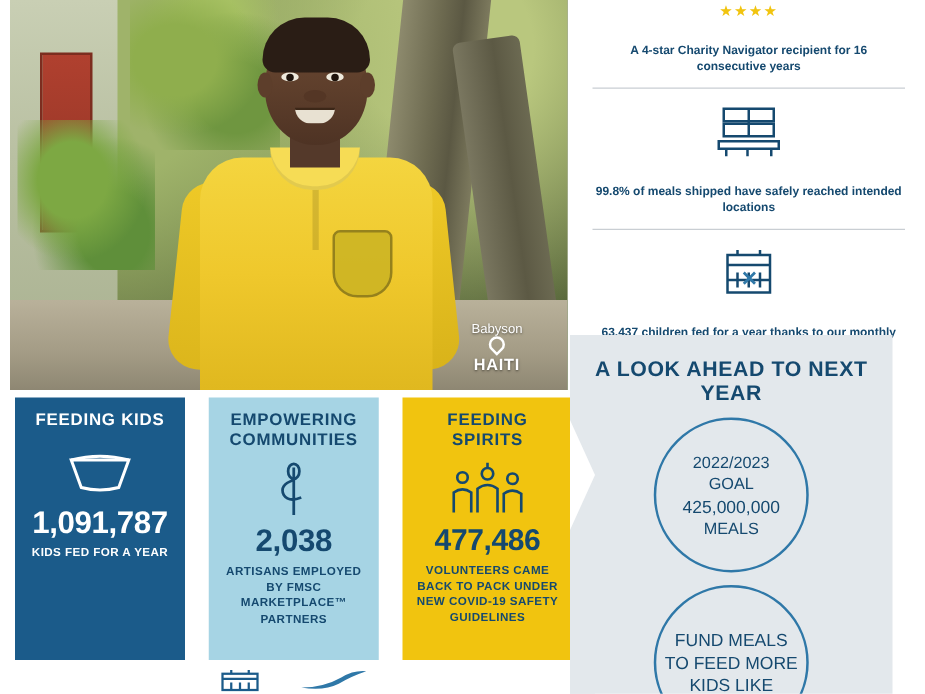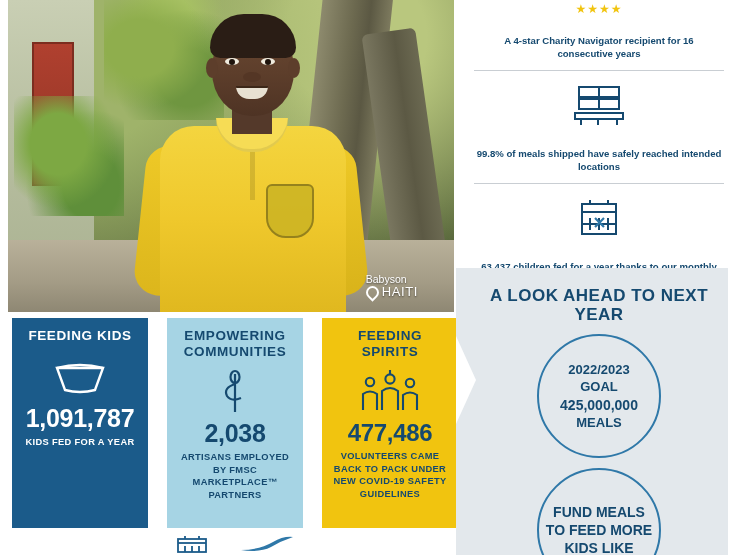--- a/index.html
+++ b/index.html
@@ -212,25 +212,26 @@
     bottom: 12px;
     text-align: left;
     color: #ffffff;
     font-size: 11px;
     line-height: 1.15;
     text-shadow: 0 1px 2px rgba(0,0,0,0.55);
   }
   .geo-tag .name { font-size: 10.5px; font-weight: normal; }
   .geo-tag .place {
     font-size: 13px;
-    font-weight: normal;
+    font-weight: bold;
     letter-spacing: 0.6px;
     display: flex;
     align-items: center;
     gap: 3px;
+    flex-direction: column;
   }
   .pin {
     display: inline-block;
     width: 9px; height: 9px;
     border: 2px solid #fff;
     border-radius: 50% 50% 50% 0;
     transform: rotate(-45deg);
   }
 
   
@@ -316,21 +317,21 @@
   }
   .stars {
     color: #f1c40f;
     font-size: 12px;
     letter-spacing: 1px;
   }
 
   
   .ahead {
     position: absolute;
-    left: 470px;
+    left: 456px;
     top: 268px;
     width: 258px;
     height: 287px;
     background: #e3e8ec;
     box-sizing: border-box;
     padding: 14px 16px 0;
     text-align: center;
     overflow: hidden;
   }
   .ahead h2 {
@@ -347,21 +348,21 @@
     height: 124px;
     margin: 0 auto 10px;
     border-radius: 50%;
     border: 2px solid #2f78a8;
     display: flex;
     align-items: center;
     justify-content: center;
     flex-direction: column;
     box-sizing: border-box;
     color: #15496f;
-    font-weight: bold;
+    font-weight: normal;
     text-align: center;
   }
   .circle .l1 { font-size: 13px; line-height: 1.35; }
   .circle .l2 { font-size: 14px; line-height: 1.3; }
   .circle.second { border-color: #2f78a8; }
   .arrow-notch {
     position: absolute;
     left: 456px;
     top: 336px;
     width: 0; height: 0;

